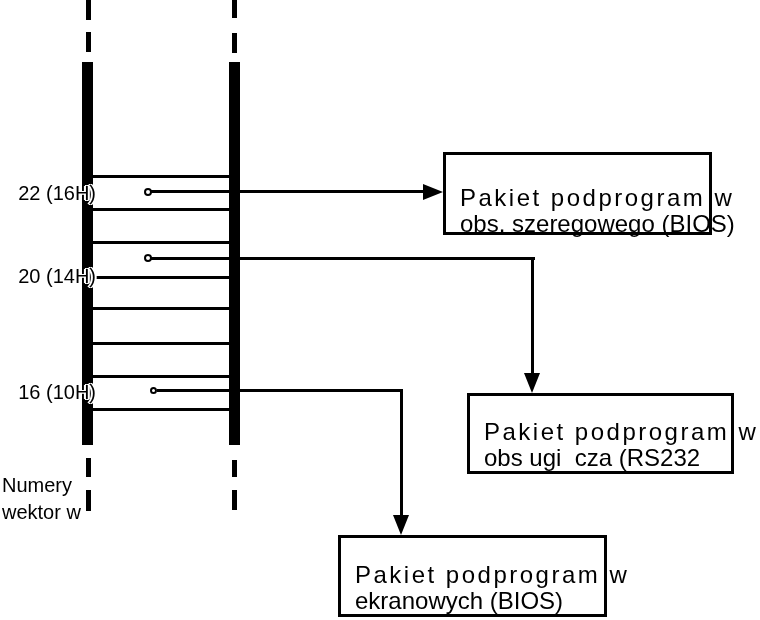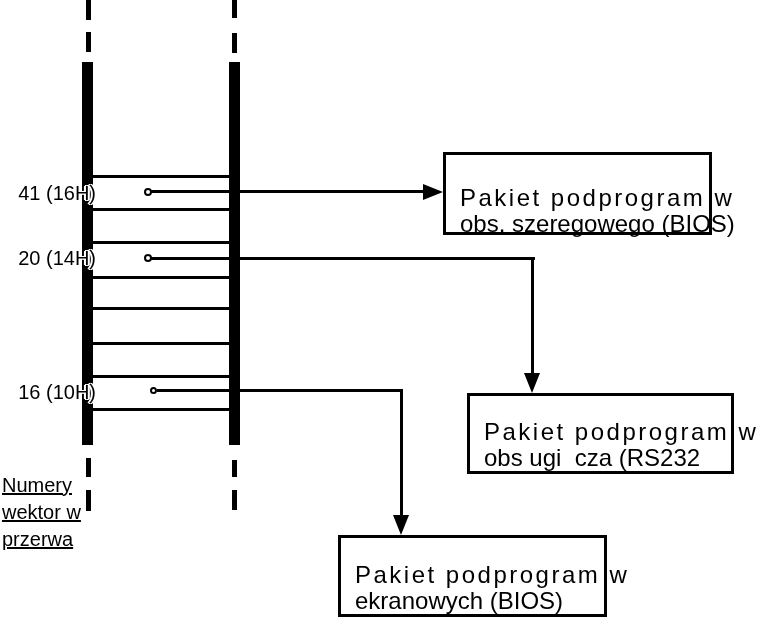--- a/index.html
+++ b/index.html
@@ -18,21 +18,21 @@
   .arrow-right{position:absolute;width:0;height:0;
        border-top:8px solid transparent;border-bottom:8px solid transparent;
        border-left:20px solid #000;}
   .arrow-down{position:absolute;width:0;height:0;
        border-left:8px solid transparent;border-right:8px solid transparent;
        border-top:20px solid #000;}
   .vlabel{position:absolute;left:0;width:96px;text-align:right;
        font-size:20px;line-height:24px;white-space:pre;
        text-shadow:-1px -1px 0 #fff,1px -1px 0 #fff,-1px 1px 0 #fff,1px 1px 0 #fff,
                    -2px 0 0 #fff,2px 0 0 #fff;}
-  .caption{position:absolute;left:2px;top:472px;font-size:20px;line-height:27px;text-decoration:underline;}
+  .caption{position:absolute;left:2px;top:472px;font-size:20px;line-height:27px;}
   .caption span{display:block;white-space:pre;}
   .box{position:absolute;border:3px solid #000;background:#ffffff;box-sizing:border-box;}
   .box .txt{position:absolute;left:14px;font-size:24px;line-height:26px;}
   .box .txt span{display:block;white-space:pre;}
   .box .txt .l1{letter-spacing:2.5px;margin-top:20px;}
 </style>
 </head>
 <body>
 
 <div class="stage">
@@ -67,28 +67,27 @@
   <div class="arrow-down" style="left:524px;top:373px"></div>
 
   <div class="hline" style="left:157px;top:389px;width:246px"></div>
   <div class="vline" style="left:400px;top:389px;height:126px"></div>
   <div class="arrow-down" style="left:393px;top:515px"></div>
 
   <div class="dot" style="left:144px;top:188px"></div>
   <div class="dot" style="left:144px;top:254px"></div>
   <div class="dot small" style="left:150px;top:387px"></div>
 
-  <div class="vlabel" style="top:181px">41 (16H)</div>
-  <div class="vlabel" style="top:246px">20 (14H)</div>
+  <div class="vlabel" style="top:181px">22 (16H)</div>
+  <div class="vlabel" style="top:264px">20 (14H)</div>
   <div class="vlabel" style="top:380px">16 (10H)</div>
 
   <div class="caption">
     <span>Numery</span>
     <span>wektor w</span>
-    <span>przerwa</span>
   </div>
 
   <div class="box" style="left:443px;top:152px;width:269px;height:83px">
     <div class="txt" style="top:10px">
       <span class="l1">Pakiet podprogram w</span>
       <span>obs. szeregowego (BIOS)</span>
     </div>
   </div>
 
   <div class="box" style="left:467px;top:393px;width:267px;height:81px">

